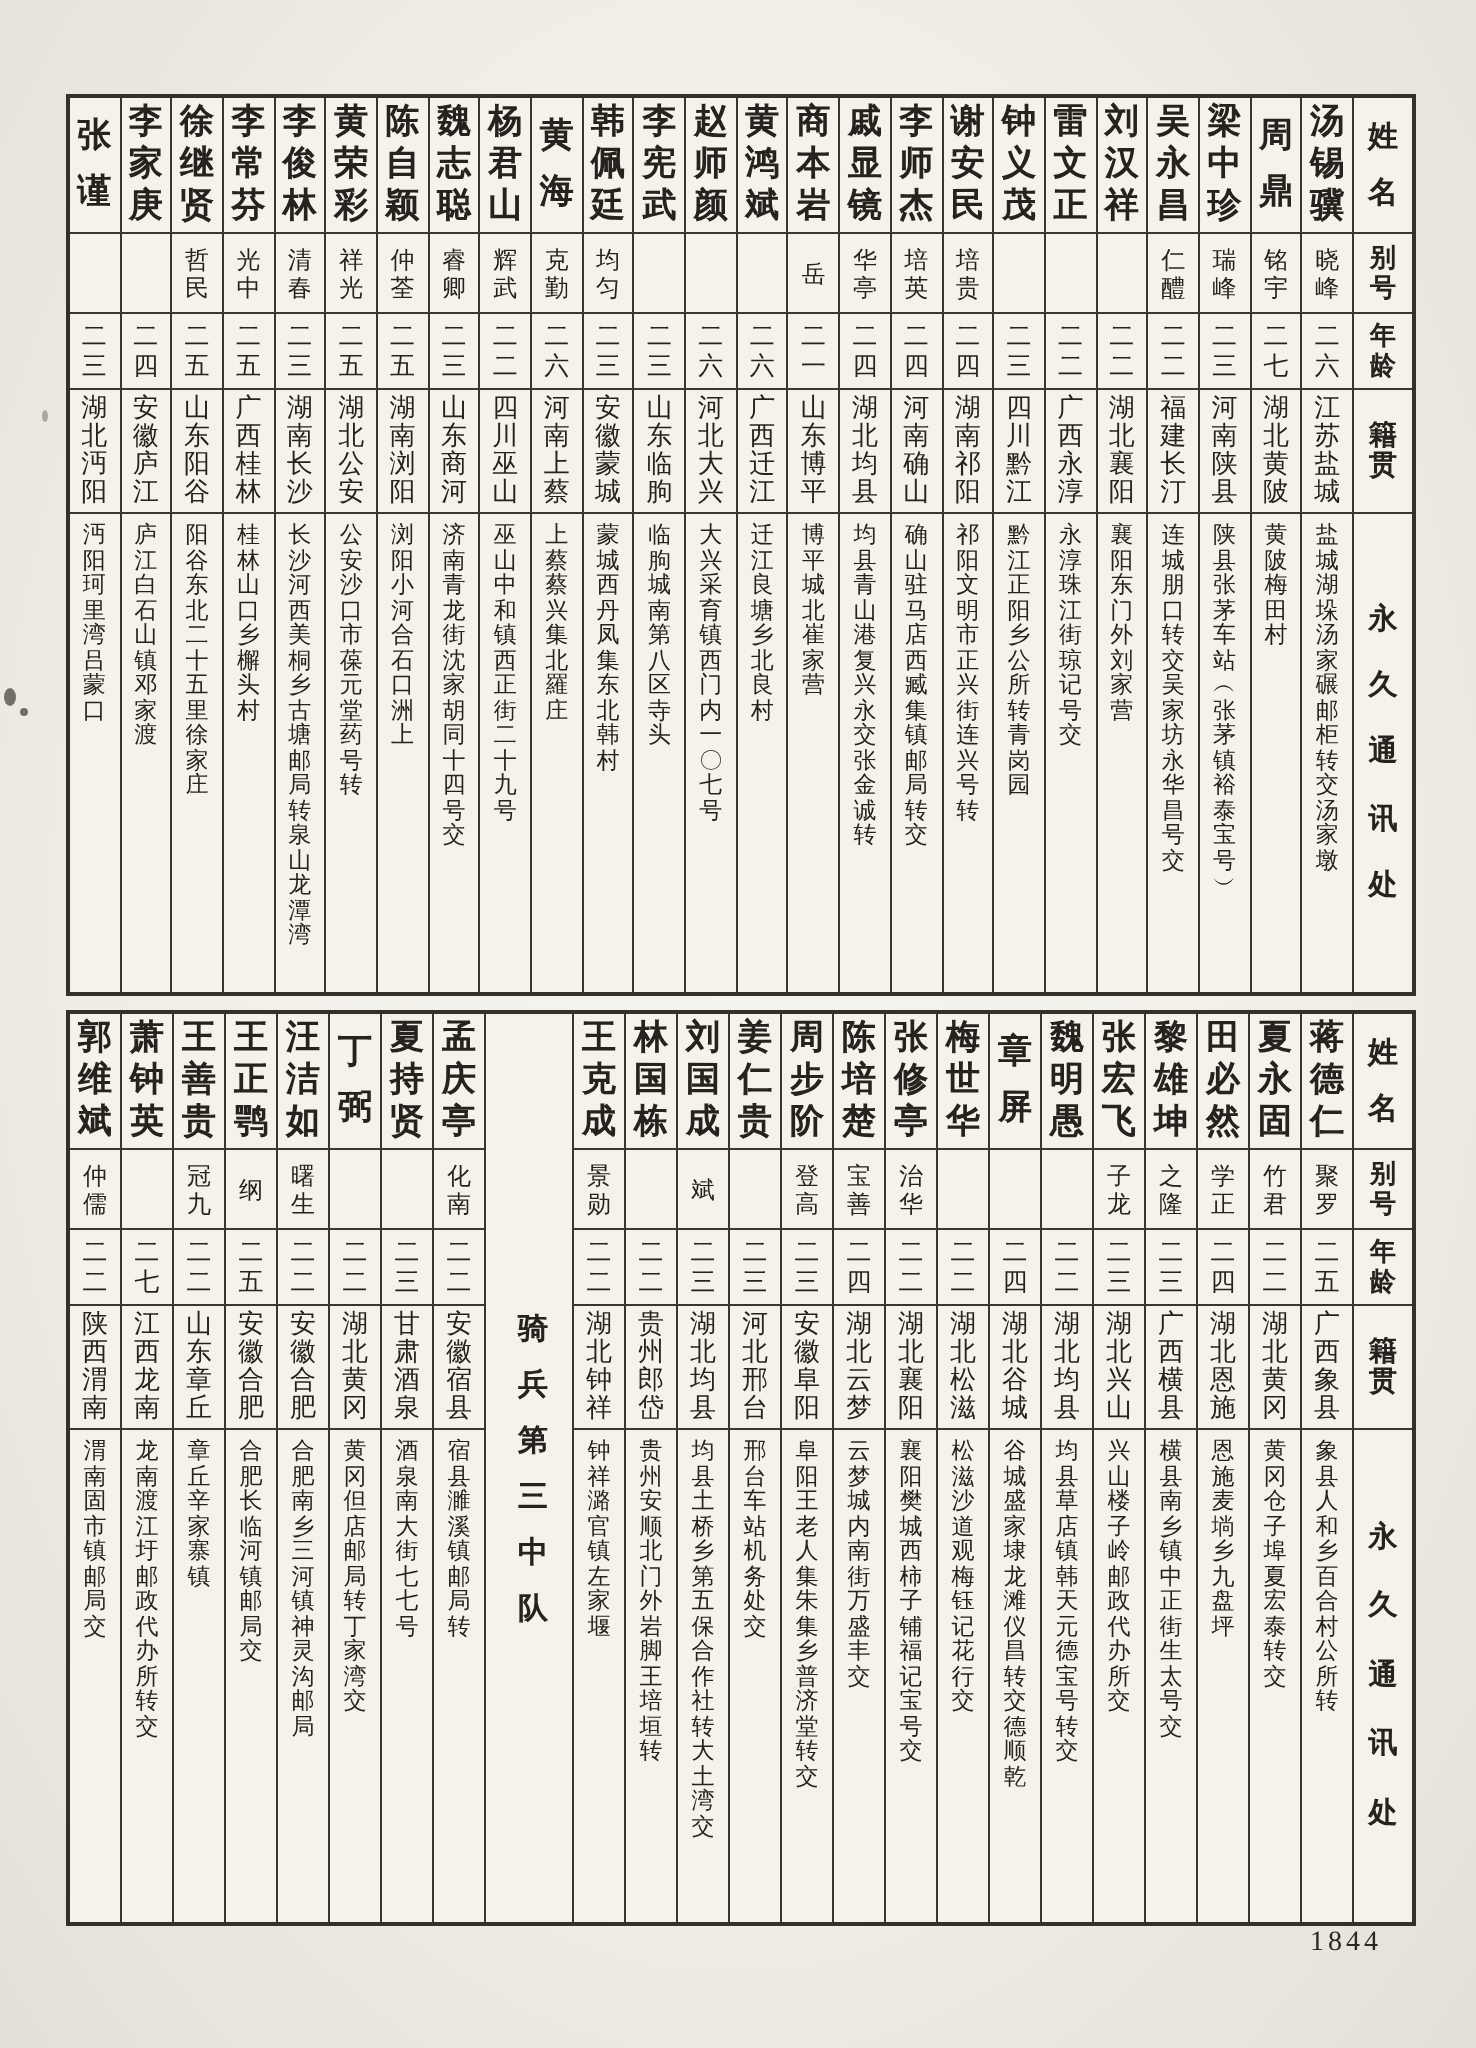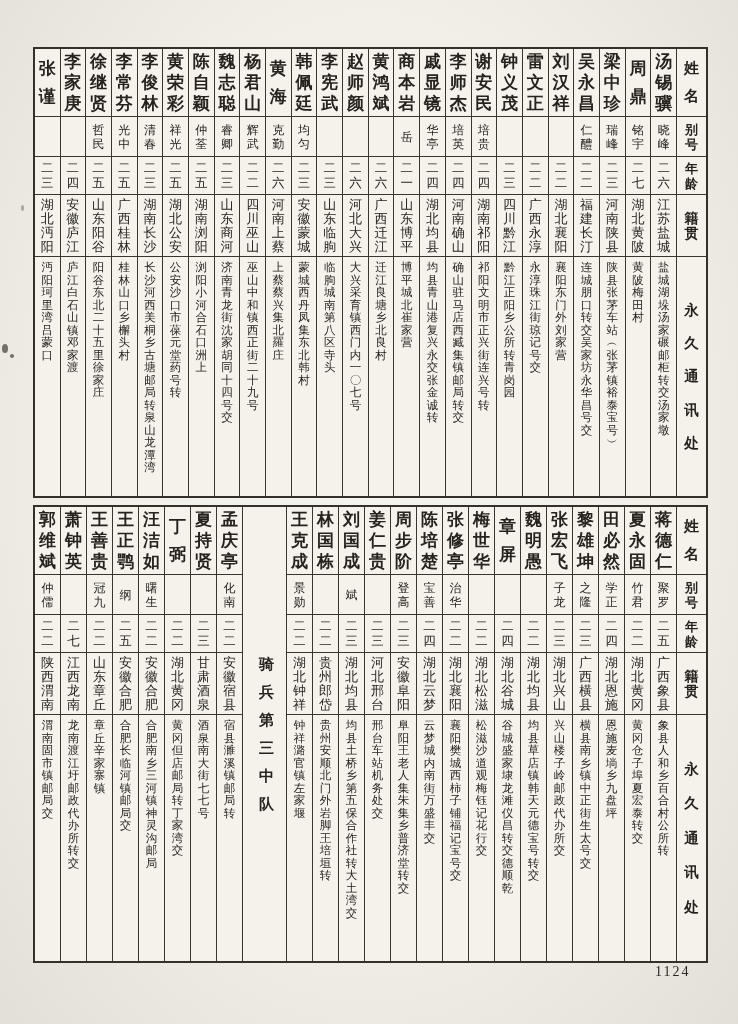--- a/index.html
+++ b/index.html
@@ -1687,13 +1687,13 @@
         <div class="ch">固</div>
         <div class="ch">市</div>
         <div class="ch">镇</div>
         <div class="ch">邮</div>
         <div class="ch">局</div>
         <div class="ch">交</div>
       </div>
     </div>
   </div>
 
-<div class="page-number">1124</div>
+<div class="page-number">1844</div>
 
 </body></html>

